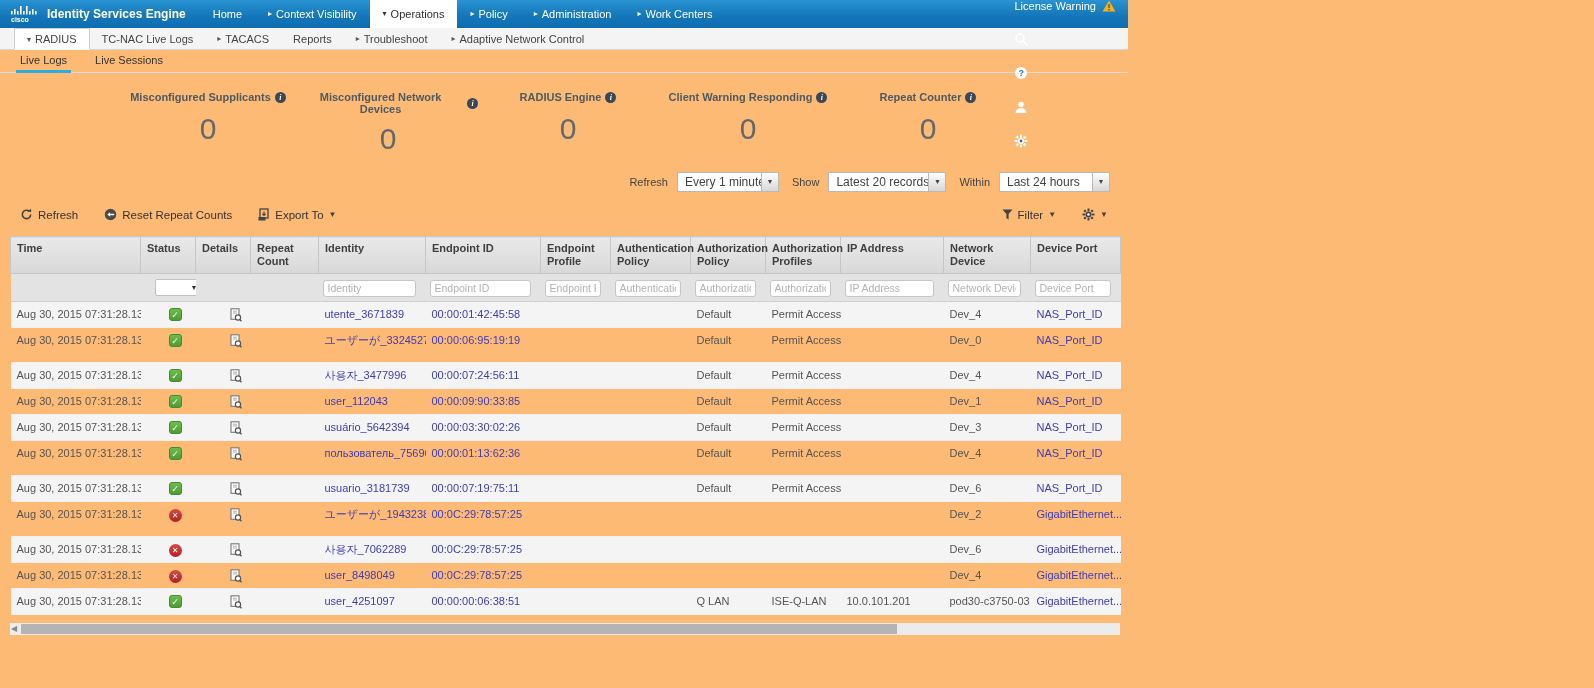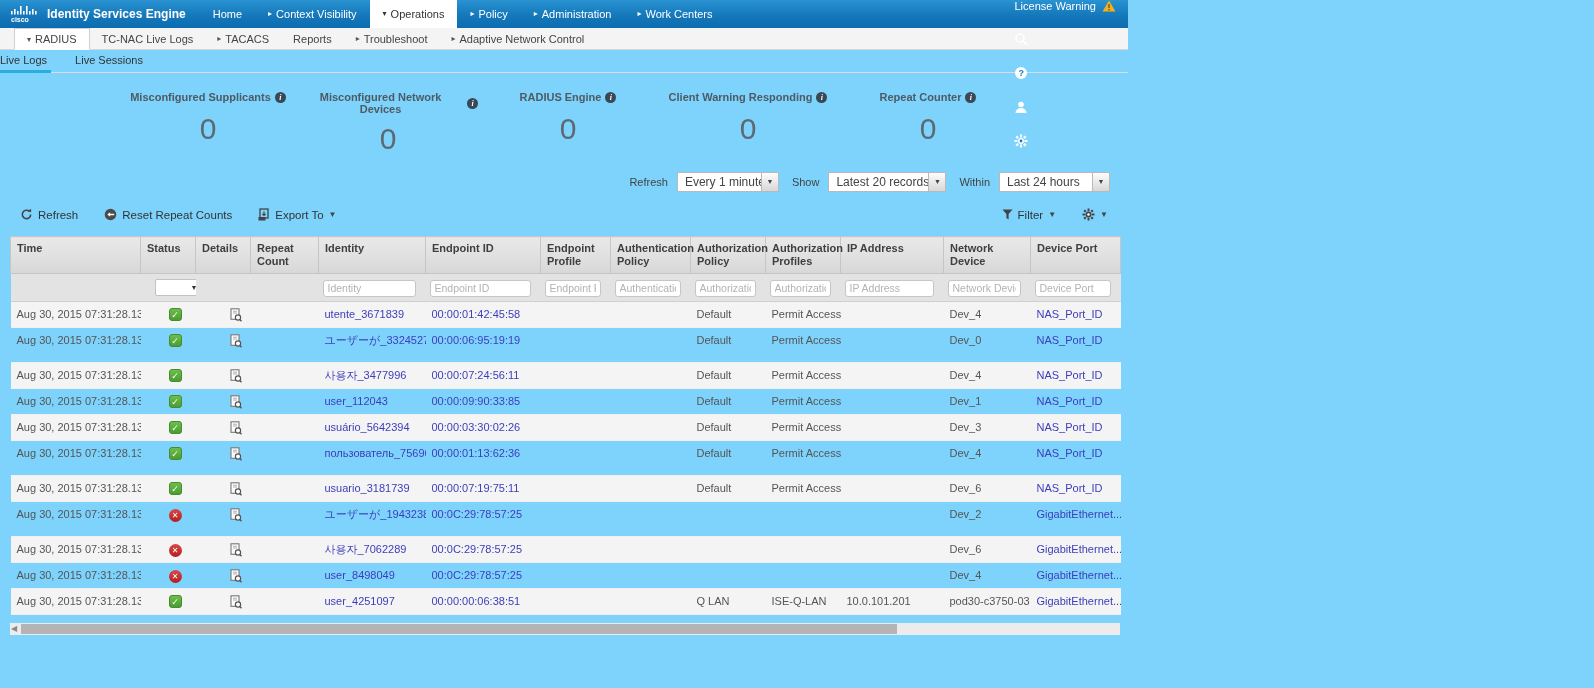--- a/index.html
+++ b/index.html
@@ -1,17 +1,17 @@
 <!DOCTYPE html>
 <html><head>
 <meta charset="utf-8">
 <style>
   * { box-sizing: border-box; margin: 0; padding: 0; }
   body { background: #fff; font-family: "Liberation Sans", "DejaVu Sans", sans-serif; }
-  .page { position: relative; width: 1594px; height: 688px; overflow: hidden; background: #7dd3fc; }
+  .page { position: relative; width: 1594px; height: 688px; overflow: hidden; background: #fdba74; }
   .app { width: 1128px; }
 
   
   .topbar { display: flex; align-items: stretch; height: 28px;
             background: linear-gradient(180deg, #2a93d2 0%, #1478ba 55%, #0d6cb0 100%); }
   .brand { display: flex; align-items: center; gap: 7px; padding: 0 14px 0 10px; min-width: 168px; }
   .brand-title { color: #fff; font-size: 12px; font-weight: bold; white-space: nowrap; }
   .main-nav { display: flex; align-items: stretch; }
   .nav-item { display: flex; align-items: center; gap: 4px; padding: 0 13px; color: #fff;
               font-size: 11px; cursor: pointer; white-space: nowrap; }
@@ -24,21 +24,21 @@
   
   .subnav { display: flex; align-items: stretch; height: 22px; background: #f4f4f4;
             border-bottom: 1px solid #d6d6d6; padding-left: 14px; }
   .subnav-item { display: flex; align-items: center; gap: 4px; padding: 0 12px; font-size: 11px;
                  color: #444; cursor: pointer; white-space: nowrap; }
   .subnav-item .arr { font-size: 8px; color: #555; }
   .subnav-item.active { background: #fff; border: 1px solid #cfcfcf; border-bottom: 1px solid #fff;
                         margin-bottom: -1px; }
 
   
-  .tabs { display: flex; gap: 28px; height: 23px; border-bottom: 1px solid #dcdcdc; }
+  .tabs { display: flex; gap: 28px; height: 23px; padding-left: 20px; border-bottom: 1px solid #dcdcdc; }
   .tab { position: relative; font-size: 11px; color: #333; line-height: 21px; cursor: pointer; }
   .tab.active::after { content: ""; position: absolute; left: -4px; right: -4px; bottom: -1px;
                        height: 3px; background: #2bade2; }
 
   
   .counters { display: flex; margin: 14px 0 0 118px; width: 900px; }
   .counter { width: 180px; text-align: center; }
   .counter-label { font-size: 11px; font-weight: bold; color: #4e5a64; display: inline-flex;
                    align-items: center; gap: 4px; }
   .info-icon { display: inline-block; width: 11px; height: 11px; border-radius: 50%; background: #3a4754;

